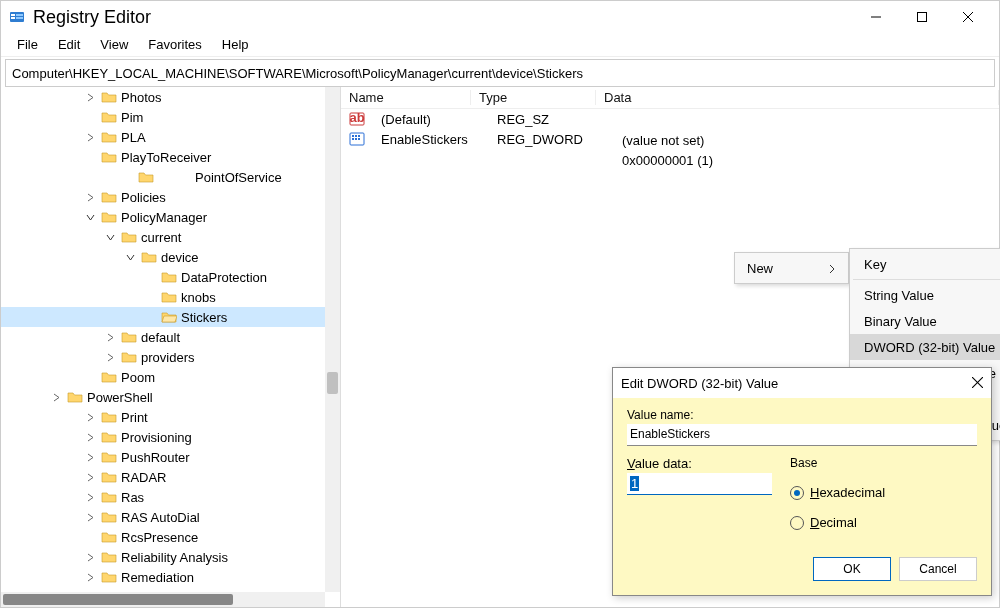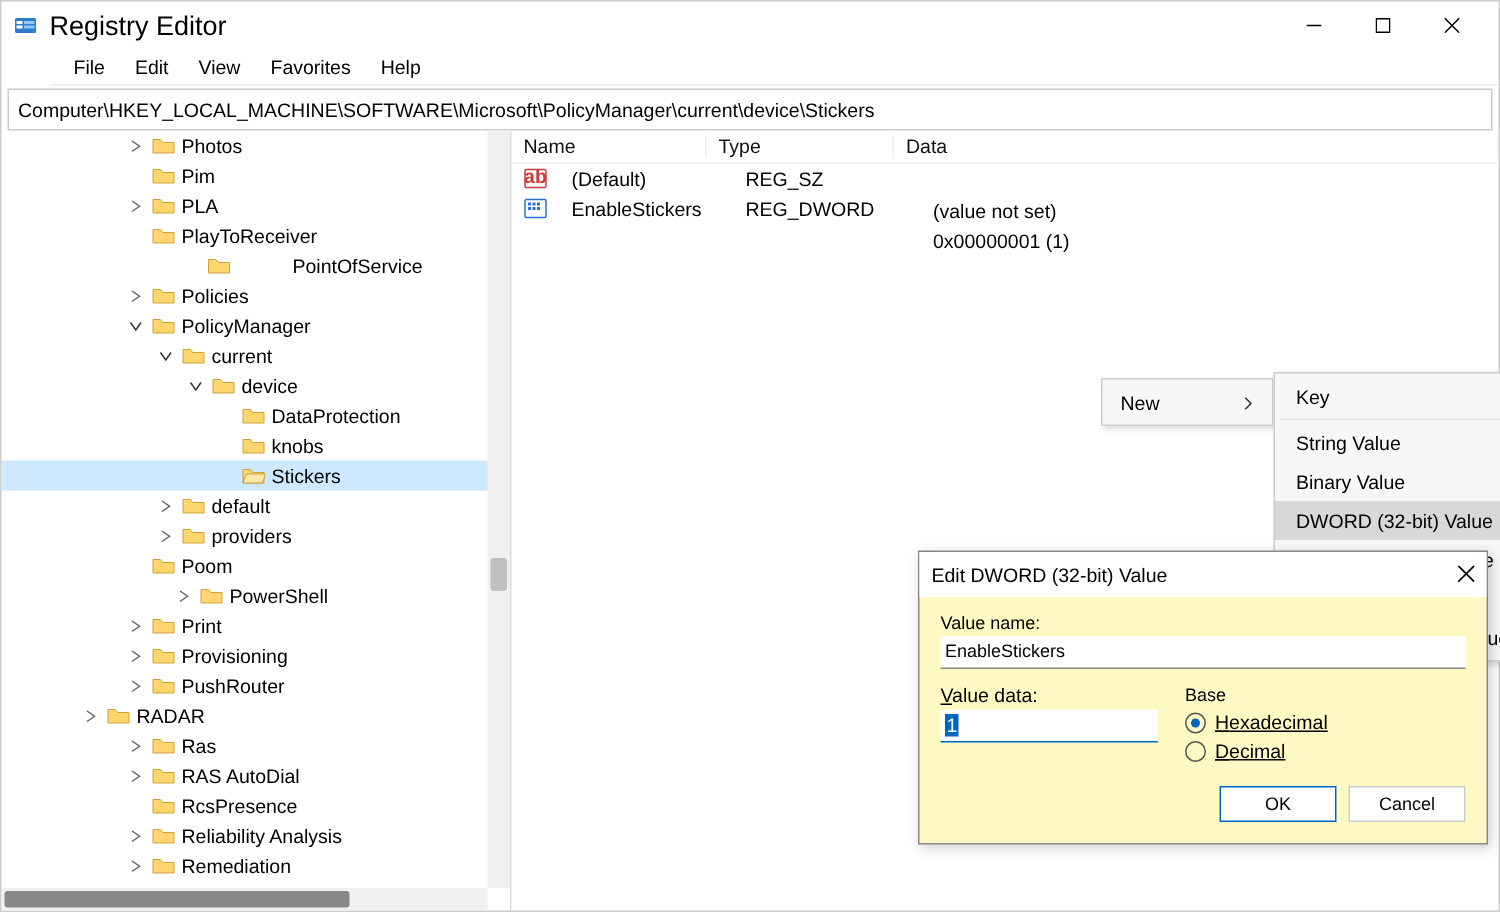--- a/index.html
+++ b/index.html
@@ -7,21 +7,21 @@
 
 .window { position: absolute; inset: 0; border: 1px solid #ccc; background: #fff; display: flex; flex-direction: column; }
 
 .titlebar { height: 32px; display: flex; align-items: center; padding: 0 8px; }
 .titlebar .app-icon { width: 16px; height: 16px; margin-right: 8px; }
 .titlebar .title { font-size: 18px; }
 .titlebar .sp { flex: 1; }
 .win-btn { width: 46px; height: 32px; display: flex; align-items: center; justify-content: center; }
 .win-btn svg { width: 10px; height: 10px; }
 
-.menubar { height: 24px; display: flex; align-items: center; padding: 0 6px; border-bottom: 1px solid #eee; margin-left: 32px; }
+.menubar { height: 24px; display: flex; align-items: center; padding: 0 6px; border-bottom: 1px solid #eee; }
 .menubar .item { padding: 2px 10px; cursor: default; }
 
 .addressbar { height: 28px; border: 1px solid #ccc; margin: 2px 4px 0 4px; display: flex; align-items: center; padding: 0 6px; background:#fff; }
 .addressbar input { border: none; width: 100%; outline: none; font-size: 13px; }
 
 .content { flex: 1; display: flex; min-height: 0; }
 
 .tree { width: 340px; border-right: 1px solid #ddd; overflow-x: auto; overflow-y: hidden; position: relative; }
 .tree-inner { position: relative; min-height: 100%; }
 .tree-row { display: flex; align-items: center; height: 20px; padding: 0; white-space: nowrap; }
@@ -61,21 +61,21 @@
 .dlg-title { height:30px; display:flex; align-items:center; background:#fff; padding:0 8px; }
 .dlg-title .sp { flex:1; }
 .dlg-body { padding:10px 14px 0 14px; }
 .dlg-lbl { font-size:12px; margin-bottom:2px; }
 .dlg-lbl u { text-decoration:underline; }
 .dlg-ro { background:#fff; border-bottom:1px solid #888; padding:3px 3px 4px 3px; font-size:12px; margin-bottom:10px; }
 .dlg-flex { display:flex; gap:18px; margin-bottom:12px; }
 .dlg-col { }
 .dlg-input { width:145px; background:#fff; border:none; border-bottom:1px solid #0067c0; padding:3px; color:#000; outline:none; font-size:12px; }
 .dlg-input .sel { background:#0067c0; color:#fff; padding:0 1px; }
-.radio-row { display:flex; align-items:center; gap:6px; margin:4px 0; font-size:12px;text-decoration:underline; }
+.radio-row { display:flex; align-items:center; gap:6px; margin:15px 0; font-size:12px; }
 .radio { width:14px; height:14px; border:1px solid #555; border-radius:50%; display:flex; align-items:center; justify-content:center; }
 .radio.checked::after { content:""; width:6px; height:6px; background:#0067c0; border-radius:50%; }
 .dlg-buttons { display:flex; justify-content:flex-end; gap:8px; padding:0 14px 14px 14px; }
 .dlg-btn { width:78px; height:24px; background:#fff; border:1px solid #ccc; font-size:12px; display:flex; align-items:center; justify-content:center; }
 .dlg-btn.primary { border-color:#0067c0; }
 
 </style>
 </head>
 <body>
 
@@ -286,21 +286,21 @@
           </div>
           <div class="tree-row" style="padding-left: 82px;">
             <span class="exp"></span>
             <span class="folder">
               <svg viewBox="0 0 16 14">
                 <path d="M1 3 L6 3 L7.5 5 L15 5 L15 12 L1 12 Z" fill="#ffd66e" stroke="#c79a2a" stroke-width="0.6"></path>
               </svg>
             </span>
             <span>Poom</span>
           </div>
-          <div class="tree-row" style="padding-left: 114px;">
+          <div class="tree-row" style="padding-left: 48px;">
             <span class="exp">
               <svg viewBox="0 0 9 9">
                 <path d="M2 1 L7 4.5 L2 8" fill="none" stroke="#666"></path>
               </svg>
             </span>
             <span class="folder">
               <svg viewBox="0 0 16 14">
                 <path d="M1 3 L6 3 L7.5 5 L15 5 L15 12 L1 12 Z" fill="#ffd66e" stroke="#c79a2a" stroke-width="0.6"></path>
               </svg>
             </span>
@@ -338,21 +338,21 @@
                 <path d="M2 1 L7 4.5 L2 8" fill="none" stroke="#666"></path>
               </svg>
             </span>
             <span class="folder">
               <svg viewBox="0 0 16 14">
                 <path d="M1 3 L6 3 L7.5 5 L15 5 L15 12 L1 12 Z" fill="#ffd66e" stroke="#c79a2a" stroke-width="0.6"></path>
               </svg>
             </span>
             <span>PushRouter</span>
           </div>
-          <div class="tree-row" style="padding-left: 52px; text-align: center;">
+          <div class="tree-row" style="padding-left: 82px; text-align: center;">
             <span class="exp">
               <svg viewBox="0 0 9 9">
                 <path d="M2 1 L7 4.5 L2 8" fill="none" stroke="#666"></path>
               </svg>
             </span>
             <span class="folder">
               <svg viewBox="0 0 16 14">
                 <path d="M1 3 L6 3 L7.5 5 L15 5 L15 12 L1 12 Z" fill="#ffd66e" stroke="#c79a2a" stroke-width="0.6"></path>
               </svg>
             </span>

